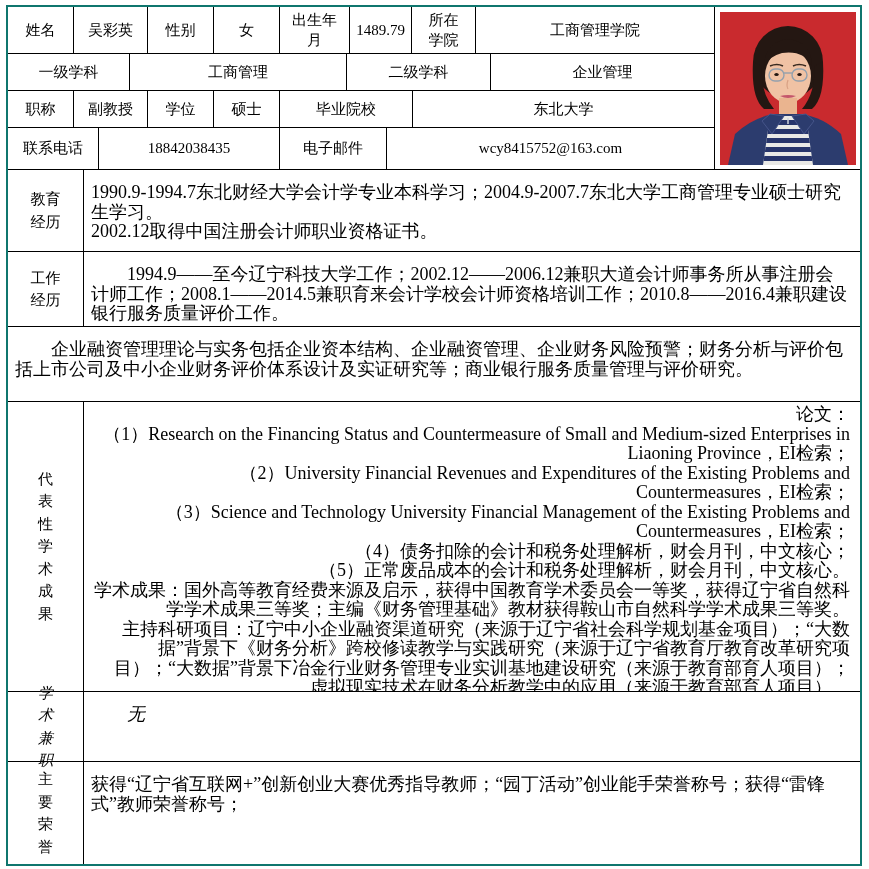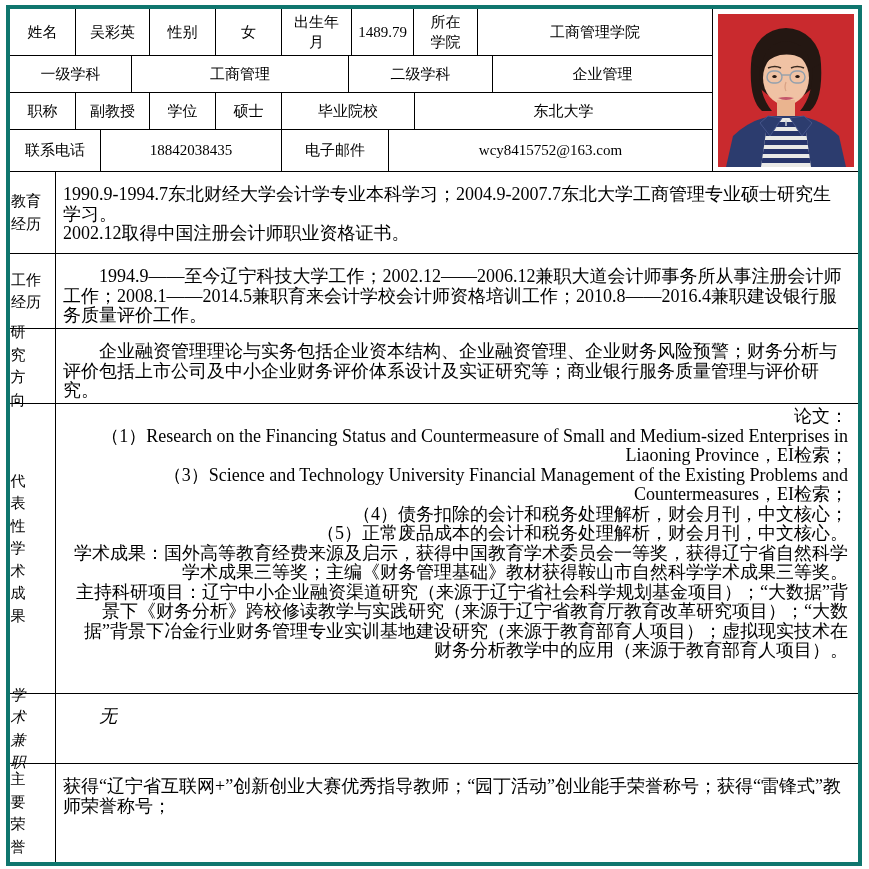--- a/index.html
+++ b/index.html
@@ -1,19 +1,19 @@
 <!DOCTYPE html>
 <html><head>
 <meta charset="utf-8">
 <style>
   html,body{margin:0;padding:0;background:#ffffff;}
   body{width:869px;height:869px;position:relative;overflow:hidden;
        font-family:"Liberation Serif","DejaVu Serif",serif;color:#000;}
   .doc{position:absolute;left:6px;top:5px;width:856px;height:861px;
-       border:4px solid #0f766e;box-sizing:border-box;display:flex;flex-direction:column;background:#fff;}
+       border:2px solid #0f766e;box-sizing:border-box;display:flex;flex-direction:column;background:#fff;}
   
   .top{display:flex;height:163px;border-bottom:1px solid #000;box-sizing:border-box;flex:none;}
   .top-left{flex:1;display:flex;flex-direction:column;min-width:0;}
   .trow{display:flex;border-bottom:1px solid #000;box-sizing:border-box;flex:none;}
   .trow.last{border-bottom:none;flex:1;}
   .cell{border-right:1px solid #000;box-sizing:border-box;display:flex;align-items:center;
         justify-content:center;font-size:15px;text-align:center;overflow:hidden;flex:none;}
   .cell.grow{flex:1;border-right:none;}
   .r1{height:47px;} .r2{height:37px;} .r3{height:37px;}
   .w66{width:66px;} .w74{width:74px;} .w70{width:70px;} .w62{width:62px;} .w64{width:64px;}
@@ -22,22 +22,22 @@
   .wrapS{display:inline-block;width:46px;word-break:break-all;line-height:1.35;text-align:center;}
   .wrapXS{display:inline-block;width:32px;word-break:break-all;line-height:1.35;text-align:center;}
   
   .photo-cell{width:146px;border-left:1px solid #000;box-sizing:border-box;display:flex;
               align-items:center;justify-content:center;background:#fff;flex:none;}
   .photo-cell svg{display:block;}
   
   .section{display:flex;border-bottom:1px solid #000;box-sizing:border-box;flex:none;min-height:0;}
   .section.last{border-bottom:none;flex:1;}
   .h82{height:82px;} .h75{height:75px;} .h290{height:290px;} .h70{height:70px;font-style:italic;}
-  .slabel{width:46px;border-right:1px solid #000;box-sizing:border-box;display:flex;
-          align-items:center;font-size:15px;flex:none;}
+  .slabel{width:76px;border-right:1px solid #000;box-sizing:border-box;display:flex;
+          align-items:center;justify-content:center;font-size:15px;flex:none;}
   .vwrap2{display:inline-block;width:32px;word-break:break-all;line-height:1.5;text-align:center;}
   .vwrap1{display:inline-block;width:16px;word-break:break-all;line-height:1.5;text-align:center;}
   .scontent{flex:1;min-width:0;padding:13px 10px 4px 7px;font-size:18px;line-height:19.5px;box-sizing:border-box;overflow:hidden;}
   .scontent p{margin:0;}
   .scontent.tight{padding-top:3px;text-align:right;}
   .indent2{text-indent:2em;}
   .hang{padding-left:1em;text-indent:-1em;}
   .paper{padding-left:5px;}
 </style>
 </head>
@@ -152,35 +152,33 @@
   <div class="section h75">
     <div class="slabel">
         <span class="vwrap2">工作经历</span>
       </div>
     <div class="scontent">
       <p class="indent2">1994.9——至今辽宁科技大学工作；2002.12——2006.12兼职大道会计师事务所从事注册会计师工作；2008.1——2014.5兼职育来会计学校会计师资格培训工作；2010.8——2016.4兼职建设银行服务质量评价工作。</p>
     </div>
   </div>
 
   <div class="section h75">
-    <div class="slabel">
-        <span class="vwrap1">研究方向</span>
-      </div>
     <div class="scontent">
       <p class="indent2">企业融资管理理论与实务包括企业资本结构、企业融资管理、企业财务风险预警；财务分析与评价包括上市公司及中小企业财务评价体系设计及实证研究等；商业银行服务质量管理与评价研究。</p>
     </div>
   </div>
 
   <div class="section h290">
     <div class="slabel">
         <span class="vwrap1">代表性学术成果</span>
       </div>
     <div class="scontent tight">
       <p>论文：</p>
       <p class="paper">（1）Research on the Financing Status and Countermeasure of Small and Medium-sized Enterprises in Liaoning Province，EI检索；</p>
+      <p class="paper">（2）University Financial Revenues and Expenditures of the Existing Problems and Countermeasures，EI检索；</p>
       <p class="paper">（3）Science and Technology University Financial Management of the Existing Problems and Countermeasures，EI检索；</p>
       <p class="paper">（4）债务扣除的会计和税务处理解析，财会月刊，中文核心；</p>
       <p class="paper">（5）正常废品成本的会计和税务处理解析，财会月刊，中文核心。</p>
       <p class="hang">学术成果：国外高等教育经费来源及启示，获得中国教育学术委员会一等奖，获得辽宁省自然科学学术成果三等奖；主编《财务管理基础》教材获得鞍山市自然科学学术成果三等奖。</p>
       <p class="hang">主持科研项目：辽宁中小企业融资渠道研究（来源于辽宁省社会科学规划基金项目）；“大数据”背景下《财务分析》跨校修读教学与实践研究（来源于辽宁省教育厅教育改革研究项目）；“大数据”背景下冶金行业财务管理专业实训基地建设研究（来源于教育部育人项目）；虚拟现实技术在财务分析教学中的应用（来源于教育部育人项目）。</p>
     </div>
   </div>
 
   <div class="section h70">
     <div class="slabel">

